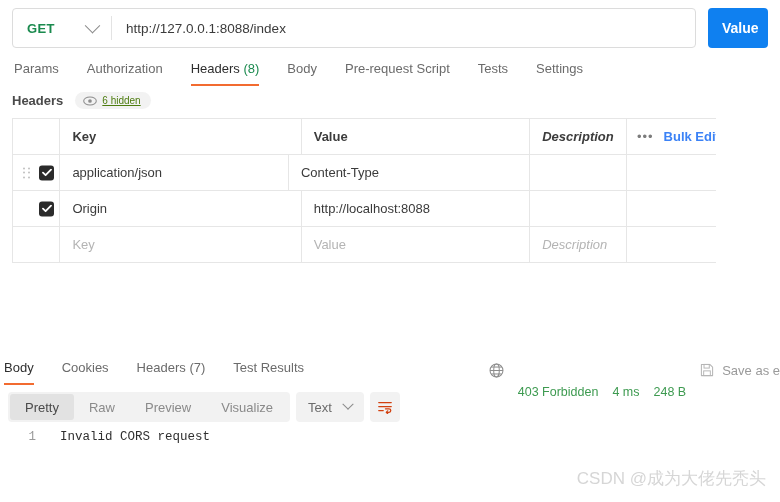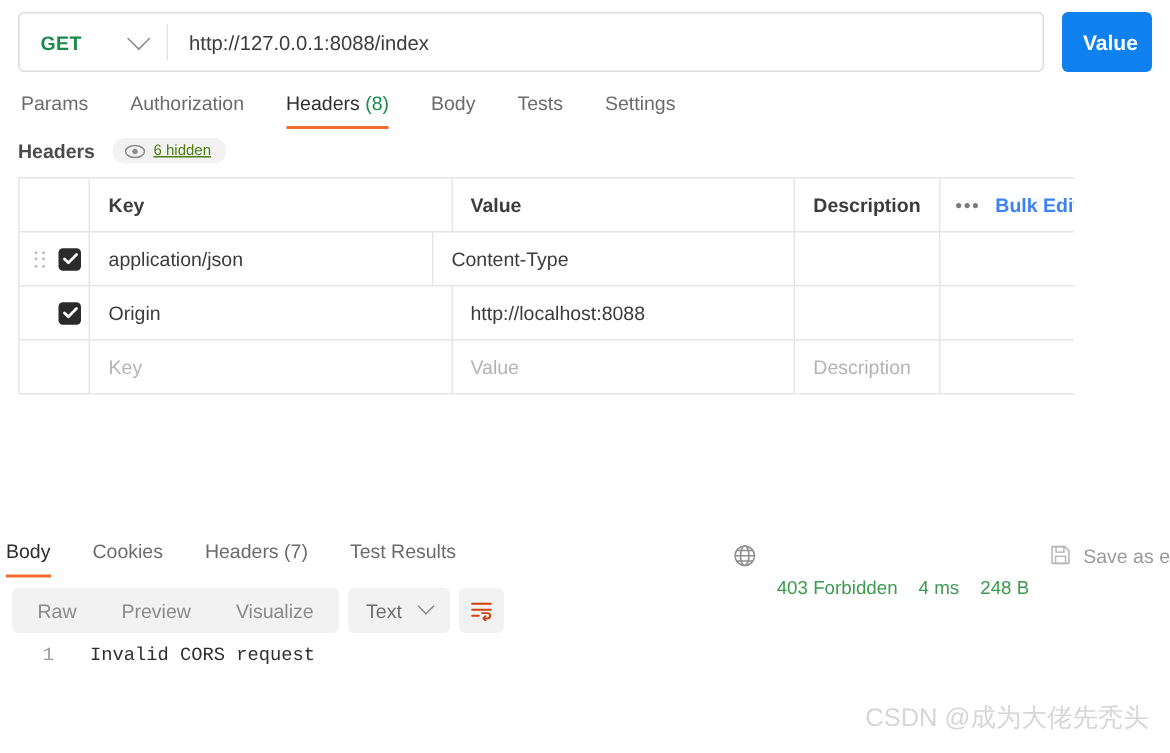--- a/index.html
+++ b/index.html
@@ -115,21 +115,21 @@
   .tc {
     border-right: 1px solid #e6e6e6;
     display: flex; align-items: center;
     padding: 0 0 0 12px;
     font-size: 13px; color: #3b3b3b;
     overflow: hidden; white-space: nowrap;
   }
   .c-check { width: 52px; padding-left: 0; justify-content: flex-start; position: relative; }
   .c-key { width: 264px; }
   .c-val { width: 250px; }
-  .c-desc { width: 105px; }
+  .c-desc { width: 105px; font-style: italic; }
   .c-bulk { width: 97px; border-right: 0; padding-left: 10px; gap: 10px; }
   .trow.head .tc { font-weight: bold; color: #3c3c3c; }
   .trow.head .c-bulk { font-weight: normal; }
   .placeholder { color: #b4b4b4; }
   .bulk-txt { font-size: 13px; color: #3b82f6; cursor: pointer; font-weight: bold; }
   .dots { letter-spacing: 1px; color: #7c7c7c; font-size: 13px; cursor: pointer; line-height: 1; }
 
   .drag-dots {
     position: absolute; left: 10px; top: 50%;
     transform: translateY(-50%);
@@ -261,20 +261,23 @@
     </div>
     <div class="rtab">
       <span>Authorization</span>
     </div>
     <div class="rtab active">
       <span>Headers</span>
       <span class="badge-count">(8)</span>
     </div>
     <div class="rtab">
       <span>Body</span>
+    </div>
+    <div class="rtab">
+      <span>Pre-request Script</span>
     </div>
     <div class="rtab">
       <span>Tests</span>
     </div>
     <div class="rtab">
       <span>Settings</span>
     </div>
   </div>
 
   <div class="hdr-label-row">
@@ -381,20 +384,21 @@
           <rect x="4.6" y="1.6" width="6" height="4.2" fill="none" stroke="#b6b6b6" stroke-width="1.1"></rect>
           <rect x="4.2" y="9" width="7.6" height="5.4" fill="none" stroke="#b6b6b6" stroke-width="1.1"></rect>
         </svg>
         <span>Save as e</span>
       </span>
     </div>
   </div>
 
   <div class="body-toolbar">
     <div class="seg">
+      <button class="seg-btn active">Pretty</button>
       <button class="seg-btn">Raw</button>
       <button class="seg-btn">Preview</button>
       <button class="seg-btn">Visualize</button>
     </div>
     <div class="type-drop">
       <span>Text</span>
       <span class="chev-sm"></span>
     </div>
     <div class="wrap-btn">
       <svg width="16" height="14" viewBox="0 0 18 15">

